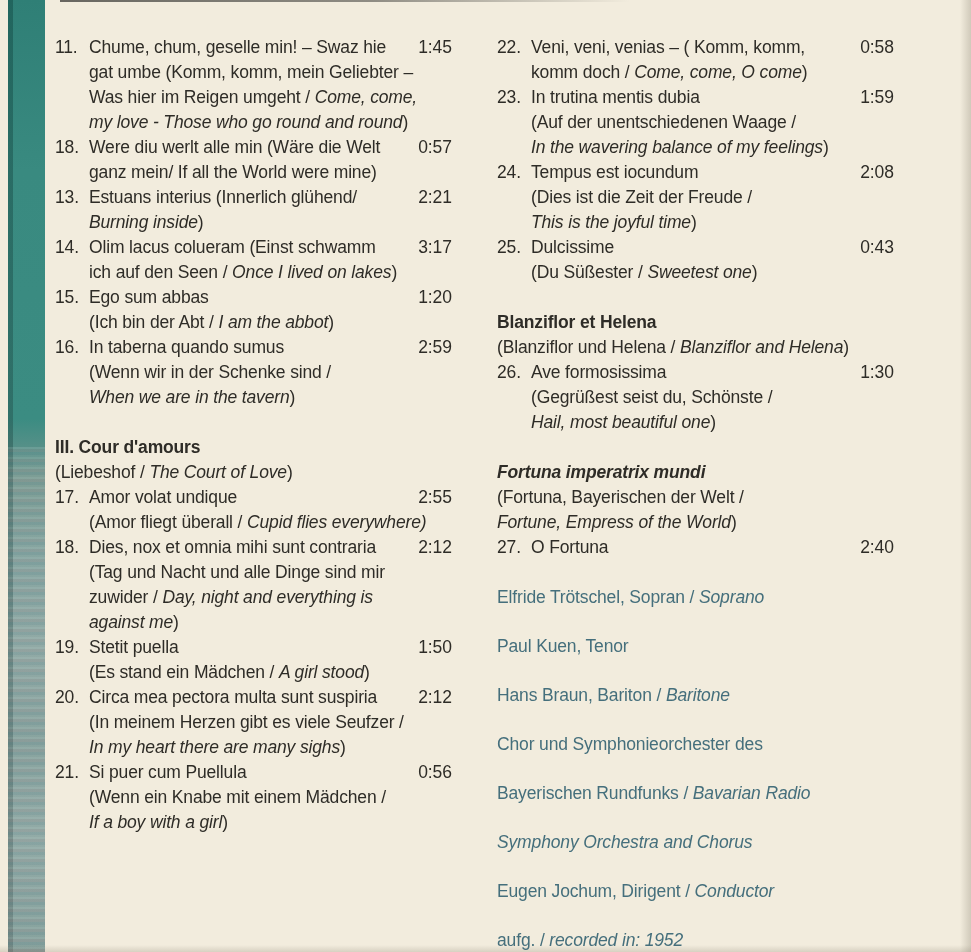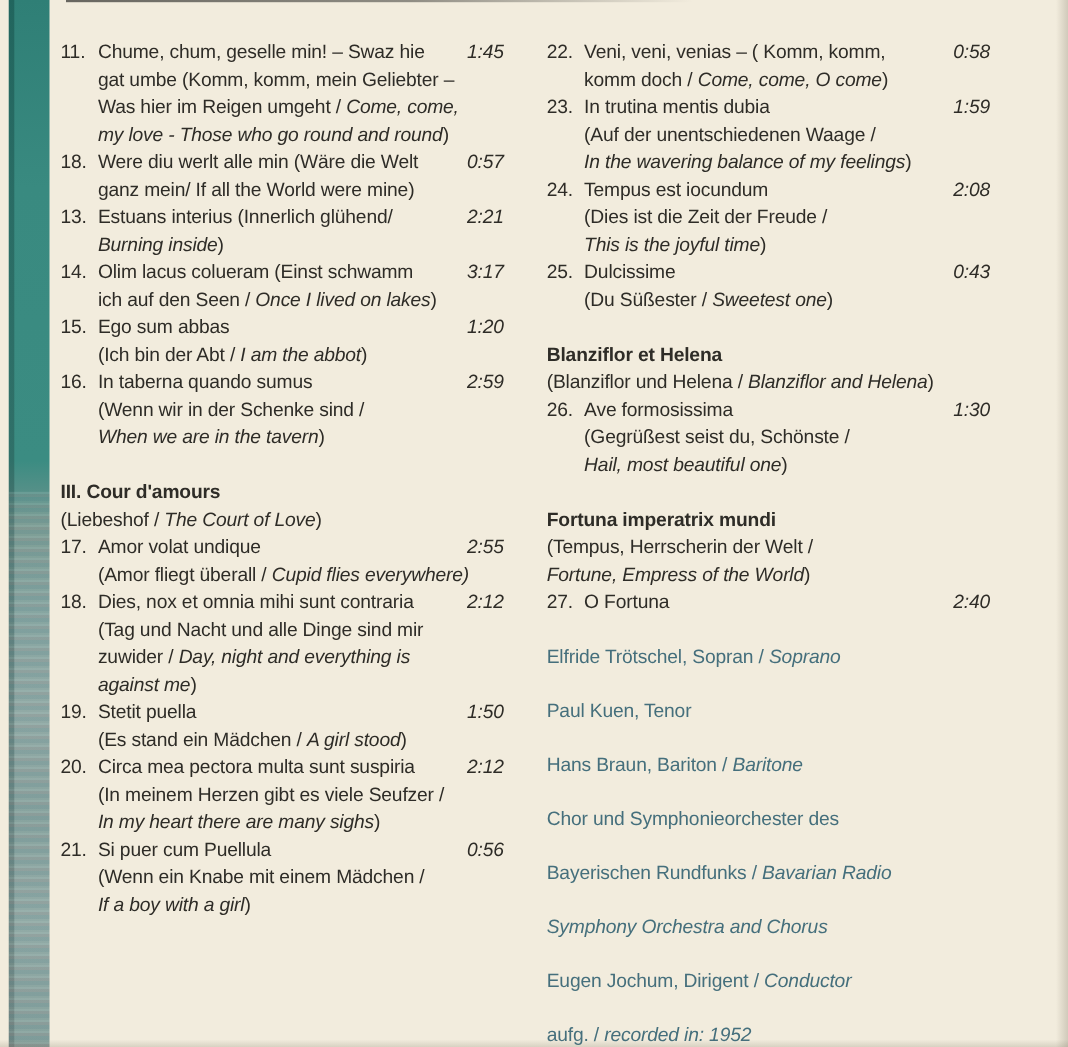--- a/index.html
+++ b/index.html
@@ -46,21 +46,21 @@
   #col-1{left:497px;}
   .line{
     height:25px;line-height:25px;font-size:17.5px;
     letter-spacing:-0.15px;white-space:nowrap;
   }
   .it{font-style:italic;}
   .bd{font-weight:bold;}
   .track{display:flex;align-items:flex-start;}
   .num{width:34px;flex:none;}
   .tbody{flex:1;min-width:0;}
-  .time{flex:none;width:46px;text-align:right;font-style:italic;}
+  .time{flex:none;width:46px;text-align:center;}
   .credits .line{color:var(--credits-color,#456f7c);margin-top:24px;}
 </style>
 </head>
 <body style="background: rgb(242, 236, 221); color: rgb(46, 44, 39);">
 
 <div class="spine"></div>
 <div class="scan-line-top"></div>
 <div class="edge-right"></div>
 <div class="edge-bottom"></div>
 
@@ -210,25 +210,25 @@
     </div>
     <div class="track">
       <div class="line num">26.</div>
       <div class="tbody">
         <div class="line"><span>Ave formosissima</span></div>
         <div class="line"><span>(Gegrüßest seist du, Schönste /</span></div>
         <div class="line"><span class="it">Hail, most beautiful one</span><span>)</span></div>
       </div>
       <div class="line time">1:30</div>
     </div>
-    <div class="heading" style="margin-top: 25px;">
+    <div class="heading" style="margin-top: 25px; font-style: italic;">
       <div class="line"><span class="bd">Fortuna imperatrix mundi</span></div>
     </div>
     <div class="subtitle">
-      <div class="line"><span>(Tempus, Herrscherin der Welt /</span></div>
+      <div class="line"><span>(Fortuna, Bayerischen der Welt /</span></div>
       <div class="line"><span class="it">Fortune, Empress of the World</span><span>)</span></div>
     </div>
     <div class="track">
       <div class="line num">27.</div>
       <div class="tbody">
         <div class="line"><span>O Fortuna</span></div>
       </div>
       <div class="line time">2:40</div>
     </div>
     <div class="credits" style="margin-top: 25px;">

